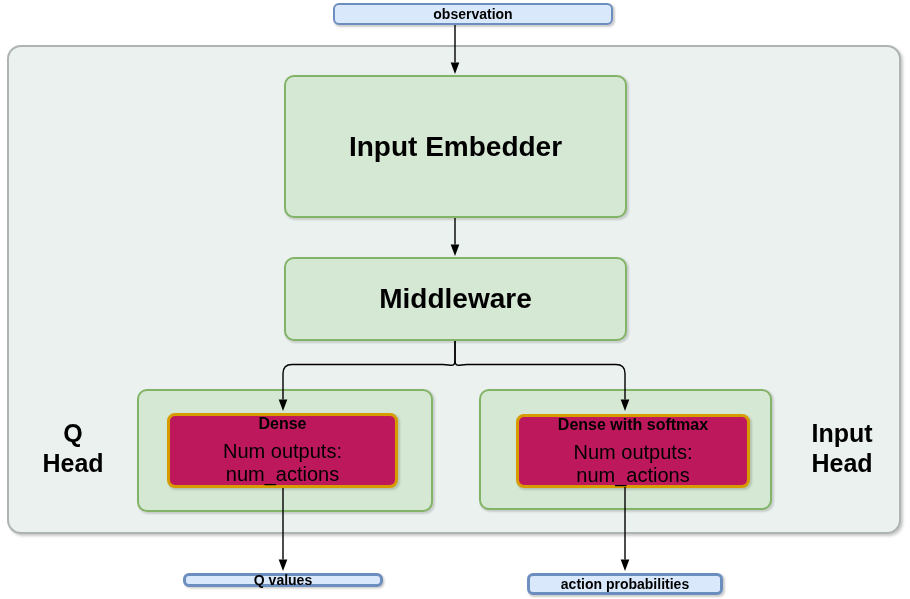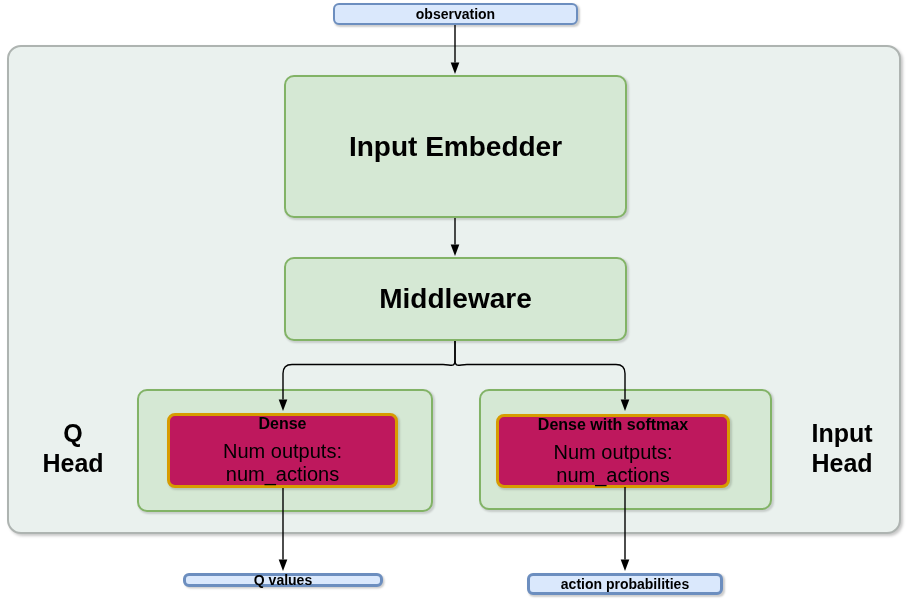--- a/index.html
+++ b/index.html
@@ -37,27 +37,27 @@
   .node-orange {
     background: #be185d;
     border: 3px solid #D79B00;
     border-radius: 8px;
     flex-direction: column;
     box-shadow: 1.5px 1.5px 2px rgba(0,0,0,0.15);
   }
   .node-orange .t { font-weight: bold; font-size: 16px; }
   .node-orange .s { font-weight: normal; font-size: 20px; margin-top: 7px; }
 
-  .observation   { left: 333px; top: 3px;   width: 245px; height: 22px; }
+  .observation   { left: 333px; top: 3px;   width: 280px; height: 22px; }
   .inputembedder { left: 284px; top: 75px;  width: 343px; height: 143px; font-size: 28px; }
   .middleware    { left: 284px; top: 257px; width: 343px; height: 84px;  font-size: 28px; }
   .qhead-group      { left: 137px; top: 389px; width: 296px; height: 123px; }
   .policyhead-group { left: 479px; top: 389px; width: 293px; height: 121px; }
   .qdense      { left: 167px; top: 413px; width: 231px; height: 75px; }
-  .policydense { left: 496px; top: 414px; width: 234px; height: 74px; }
+  .policydense { left: 516px; top: 414px; width: 234px; height: 74px; }
   .qvalues     { left: 183px; top: 573px; width: 200px; height: 14px; }
   .actionprobs { left: 527px; top: 573px; width: 196px; height: 22px; }
 
   .side-label {
     position: absolute; width: 100px;
     font-weight: bold; font-size: 25px; line-height: 30px;
     text-align: center; color: #000;
   }
   .qhead-label      { left: 23px;  top: 418px; }
   .policyhead-label { left: 792px; top: 418px; }

